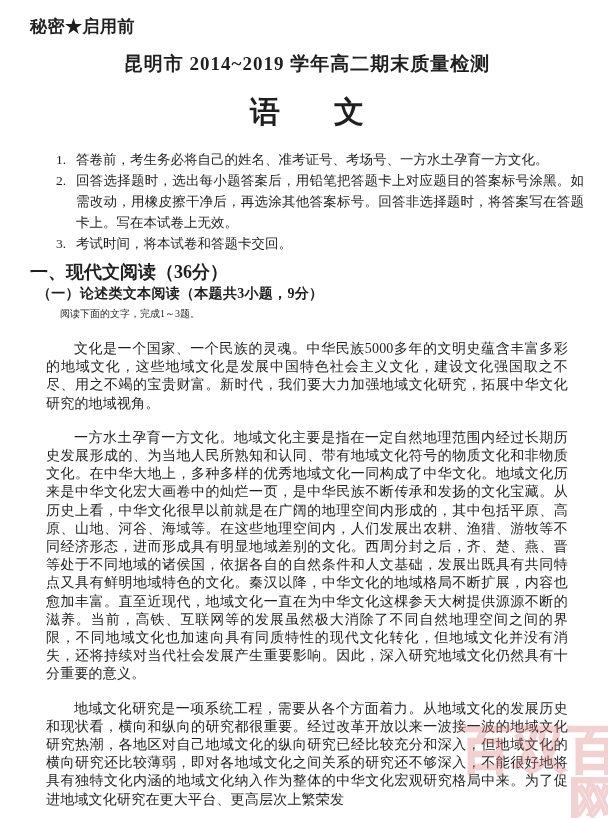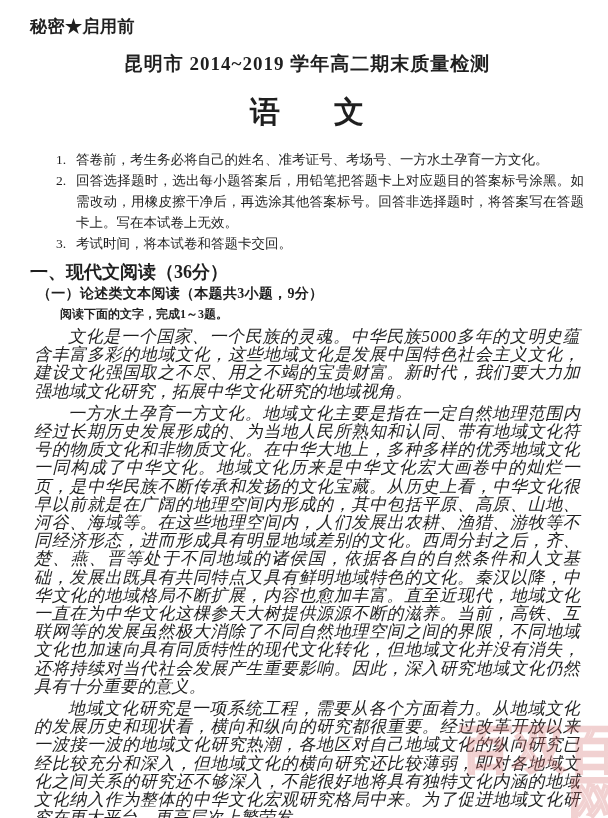--- a/index.html
+++ b/index.html
@@ -66,33 +66,31 @@
     line-height: 21px;
   }
   .subsection-heading {
     font-size: 14px;
     font-weight: bold;
     line-height: 21px;
     margin-left: 7px;
     letter-spacing: 0.3px;
   }
   .reading-instruction {
-    font-size: 12px;
+    font-size: 10px;
     line-height: 20px;
     margin-left: 30px;
-    font-weight: bold;
   }
   .passage { margin-top: 2px; }
   .passage p {
-    margin: 4px;
-    font-size: 17px;
+    margin: 16px;
+    font-size: 14px;
     line-height: 18.2px;
     text-align: justify;
     text-indent: 2em;
-    font-style: italic;
     letter-spacing: 0.2px;
   }
   .watermark {
     position: absolute;
     top: 724px;
     right: -14px;
     width: 210px;
     text-align: right;
     color: #d46a6a;
     opacity: 0.30;

